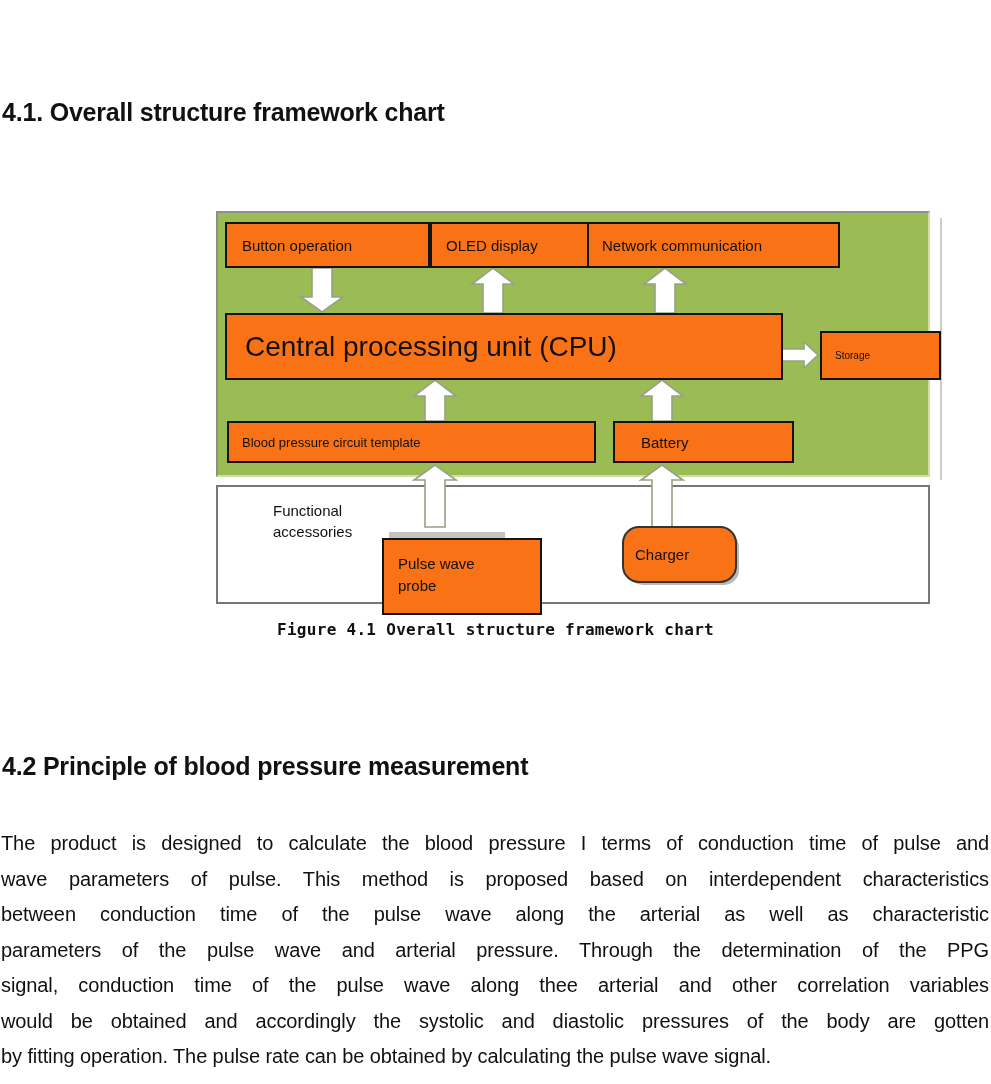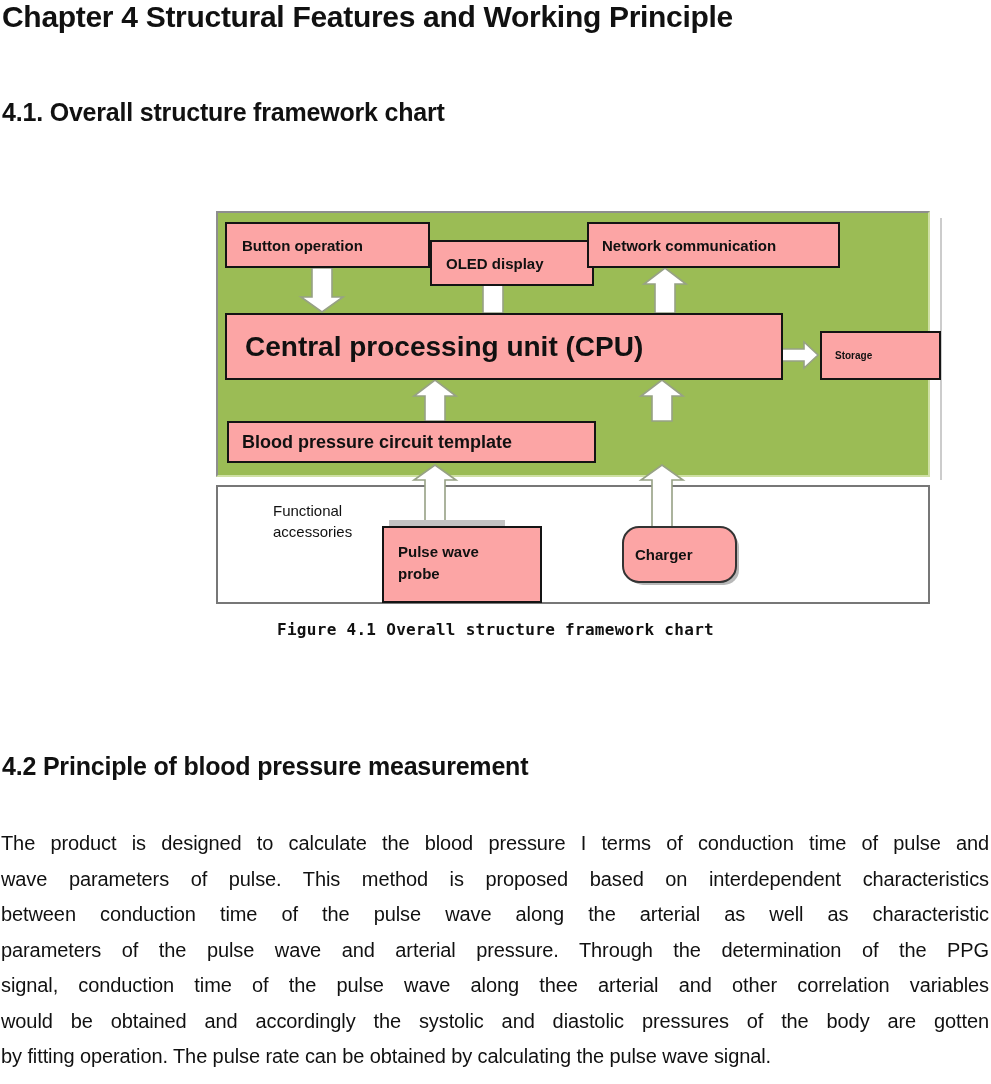--- a/index.html
+++ b/index.html
@@ -33,37 +33,36 @@
     border-right-color:#cfe0a4;border-bottom-color:#cfe0a4;
   }
   .panel-shadow-right{
     position:absolute;left:724px;top:10px;width:2px;height:262px;background:#cccccc;
   }
   .accessories-panel{
     position:absolute;left:0;top:277px;width:710px;height:115px;
     background:#ffffff;border:2px solid #777777;
   }
   .dbox{
-    position:absolute;background:#fca5a5;border:2px solid #141414;
+    position:absolute;background:#f97316;border:2px solid #141414;
     display:flex;align-items:center;
     font-size:15px;line-height:19px;white-space:nowrap;
     z-index:3;
-    font-weight:bold;
   }
   .b-btn   {left:9px;  top:14px;  width:186px;height:42px;padding-left:15px;}
-  .b-oled  {left:214px;top:14px;  width:146px;height:42px;padding-left:14px;margin-top:18px;}
+  .b-oled  {left:214px;top:14px;  width:146px;height:42px;padding-left:14px;}
   .b-net   {left:371px;top:14px;  width:236px;height:42px;padding-left:13px;}
   .b-cpu   {left:9px;  top:105px; width:536px;height:63px;padding-left:18px;font-size:28px;}
   .b-sto   {left:604px;top:123px; width:104px;height:45px;padding-left:13px;font-size:10px;}
-  .b-bp    {left:11px; top:213px; width:352px;height:38px;padding-left:13px;font-size:18px;}
+  .b-bp    {left:11px; top:213px; width:352px;height:38px;padding-left:13px;font-size:13px;}
   .b-bat   {left:397px;top:213px; width:151px;height:38px;padding-left:26px;}
   .b-probe {left:166px;top:318px; width:142px;height:60px;padding-left:14px;
             border-width:2.5px;display:block;}
   .b-probe .pline{display:block;font-size:15px;line-height:22px;}
-  .b-probe{padding-top:13px;}
+  .b-probe{padding-top:13px;margin-top:12px;}
   .b-probe::before{
     content:"";position:absolute;left:5px;top:-8px;width:116px;height:6px;background:#c3c3c3;
   }
   .b-chg   {left:406px;top:318px; width:100px;height:53px;padding-left:11px;
             border-color:#333;box-shadow:4px 4px 0 -2px #b8b8b8;border-radius:17px;}
   .func-label{
     position:absolute;left:22px;top:292px;z-index:3;
     font-size:15px;line-height:21px;margin-left:35px;
   }
   .arrows{
@@ -83,21 +82,20 @@
     font-size:20px;line-height:35.5px;letter-spacing:-0.1px;
   }
   .jline{text-align:justify;text-align-last:justify;}
   .jline.last{text-align-last:left;}
 </style>
 </head>
 <body>
 
 <div id="page">
 
-  <div class="h1">Chapter 4 Structural Features and Working Principle</div>
   <div class="h2 s41">4.1. Overall structure framework chart</div>
 
   <div id="figure-area">
     <div class="green-panel"></div>
     <div class="panel-shadow-right"></div>
     <div class="accessories-panel"></div>
 
     <svg class="arrows" viewBox="0 0 718 400">
       <path d="M96,60 L116,60 L116,89 L127,89 L106,104 L85,89 L96,89 Z"></path>
       <path d="M267,105 L267,76 L256,76 L277,60 L298,76 L287,76 L287,105 Z"></path>
@@ -108,20 +106,21 @@
       <path d="M209,319 L209,272 L198,272 L219,257 L240,272 L229,272 L229,319 Z"></path>
       <path d="M436,319 L436,272 L425,272 L446,257 L467,272 L456,272 L456,319 Z"></path>
     </svg>
 
     <div class="dbox b-btn">Button operation</div>
     <div class="dbox b-oled">OLED display</div>
     <div class="dbox b-net">Network communication</div>
     <div class="dbox b-cpu">Central processing unit (CPU)</div>
     <div class="dbox b-sto">Storage</div>
     <div class="dbox b-bp">Blood pressure circuit template</div>
+    <div class="dbox b-bat">Battery</div>
 
     <div class="func-label">
       <span>Functional</span><br>
       <span>accessories</span>
     </div>
 
     <div class="dbox b-probe">
       <span class="pline">Pulse wave</span>
       <span class="pline">probe</span>
     </div>

